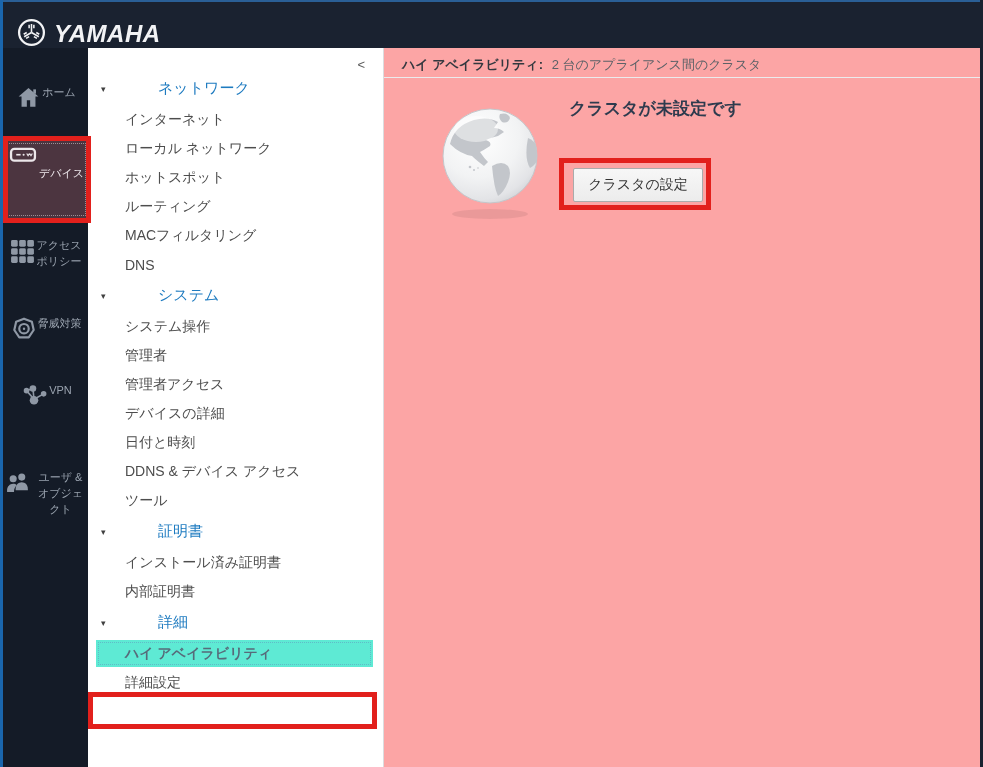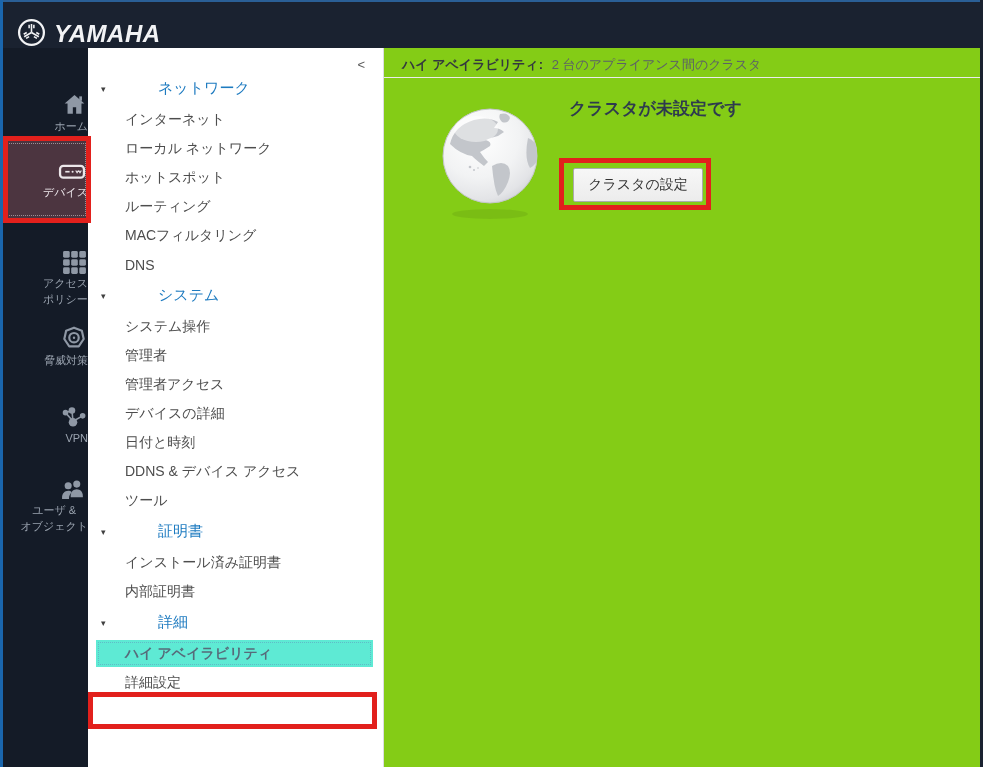--- a/index.html
+++ b/index.html
@@ -11,48 +11,48 @@
   .accent-left  { position:absolute; top:0; left:0; bottom:0; width:3px; background:#1a66ad; z-index:40; }
   .edge-right   { position:absolute; top:0; right:0; bottom:0; width:3px; background:#1a2230; z-index:40; }
 
   
   .topbar { position:absolute; top:0; left:0; width:100%; height:48px; background:#1a2230; z-index:5; }
   .brand  { position:absolute; left:16px; top:0; height:48px; display:flex; align-items:flex-end; gap:7px;font-style:italic; }
   .brand-text { color:#f2f3f5; font-size:24px; font-weight:700; letter-spacing:.5px; }
 
   
   .sidebar { position:absolute; top:48px; left:0; width:88px; bottom:0; background:#141b27; z-index:4; }
-  .sb-item { position:absolute; left:3px; right:0; display:flex; flex-direction:column; align-items:flex-end;
+  .sb-item { position:absolute; left:3px; right:0; display:flex; align-items:flex-start;
              justify-content:center; cursor:pointer; }
   .sb-item:nth-child(1){ top:37px;  height:56px; }
   .sb-item:nth-child(2){ top:93px;  height:77px; }
   .sb-item:nth-child(3){ top:190px; height:80px; }
   .sb-item:nth-child(4){ top:268px; height:62px; }
-  .sb-item:nth-child(5){ top:352px; height:52px; }
+  .sb-item:nth-child(5){ top:335px; height:52px; }
   .sb-item:nth-child(6){ top:422px; height:72px; }
   .sb-item:nth-child(7){ top:502px; height:72px; }
   .sb-icon  { color:#8f98a5; line-height:0; }
   .sb-label { color:#9aa3af; font-size:11px; text-align:center; line-height:1.45; white-space:pre-line; }
   .sb-item.sel { background:#4c3540; outline:1px dotted rgba(255,255,255,.45); outline-offset:-3px; }
   .sb-item.sel .sb-icon  { color:#ece7ea; }
-  .sb-item.sel .sb-label { color:#f0eaee; }
+  .sb-item.sel .sb-label { color:#f0eaee;margin-top:25px; }
 
   
   .menu { position:absolute; top:48px; left:88px; width:295px; bottom:0; background:#ffffff; z-index:3; }
   .collapse { position:absolute; top:7px; right:14px; font-size:13px; color:#5a5a5a; cursor:pointer; padding:2px 4px; }
   #menu-list { position:absolute; top:25px; left:0; right:0; }
   .menu-header { height:31px; display:flex; align-items:center; padding-left:13px; cursor:pointer; }
   .menu-header .tri { width:17px; font-size:9px; color:#3f3f3f; }
   .menu-header .mh-label { color:#1e7bc0; font-size:15px;margin-left:40px; }
   .menu-item { height:27px; margin:2px 10px 2px 8px; display:flex; align-items:center; padding-left:29px;
                font-size:14px; color:#4d4d4d; cursor:pointer; }
   .menu-item.sel { background:#5eead4; color:#576b7a; outline:1px dotted rgba(100,150,190,.55); outline-offset:-3px;font-weight:bold; }
 
   
-  .main { position:absolute; top:48px; left:383px; right:0; bottom:0; background:#84cc16;
+  .main { position:absolute; top:48px; left:383px; right:0; bottom:0; background:#fca5a5;
           border-left:1px solid #dcdcde; z-index:2; }
   .main-header { position:absolute; top:0; left:0; right:3px; height:30px; padding:8px 18px 0;
                  border-bottom:1px solid #ebebed; font-size:13px; }
   .mh-bold { color:#33383f; font-weight:700; }
   .mh-rest { color:#5c6167; margin-left:5px; }
   .globe-wrap { position:absolute; left:56px; top:56px; width:104px; height:118px; }
   .empty-heading { position:absolute; left:185px; top:49px; font-size:17px; font-weight:700; color:#2e3b4e; }
   .cluster-btn { position:absolute; left:189px; top:120px; width:130px; height:34px;
                  background:linear-gradient(#f7f7f7,#ececec); border:1px solid #ababab; border-radius:2px;
                  font-size:14px; color:#333; font-family:inherit; cursor:pointer; }

